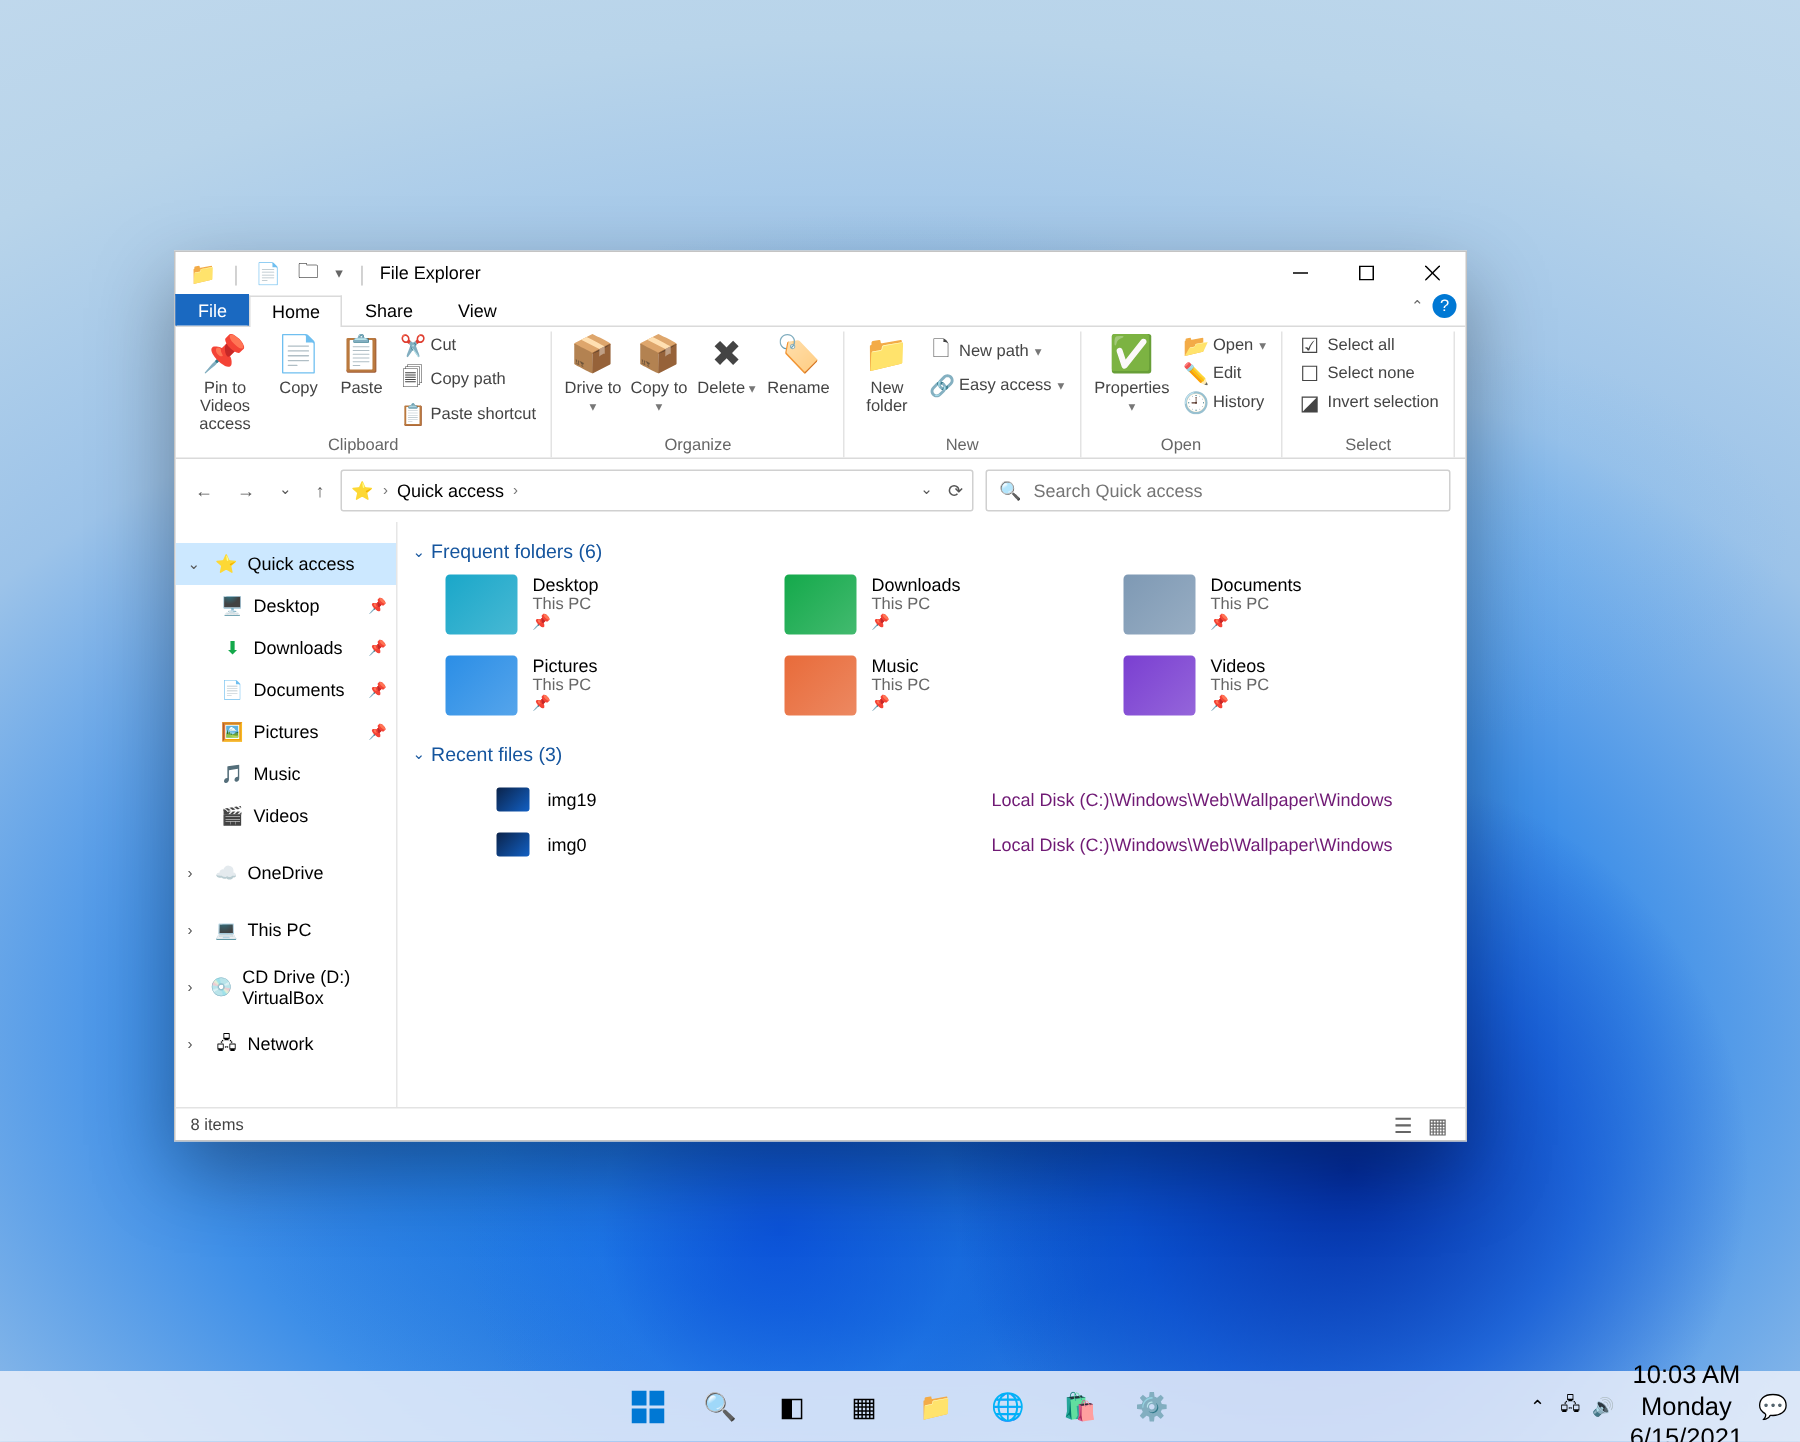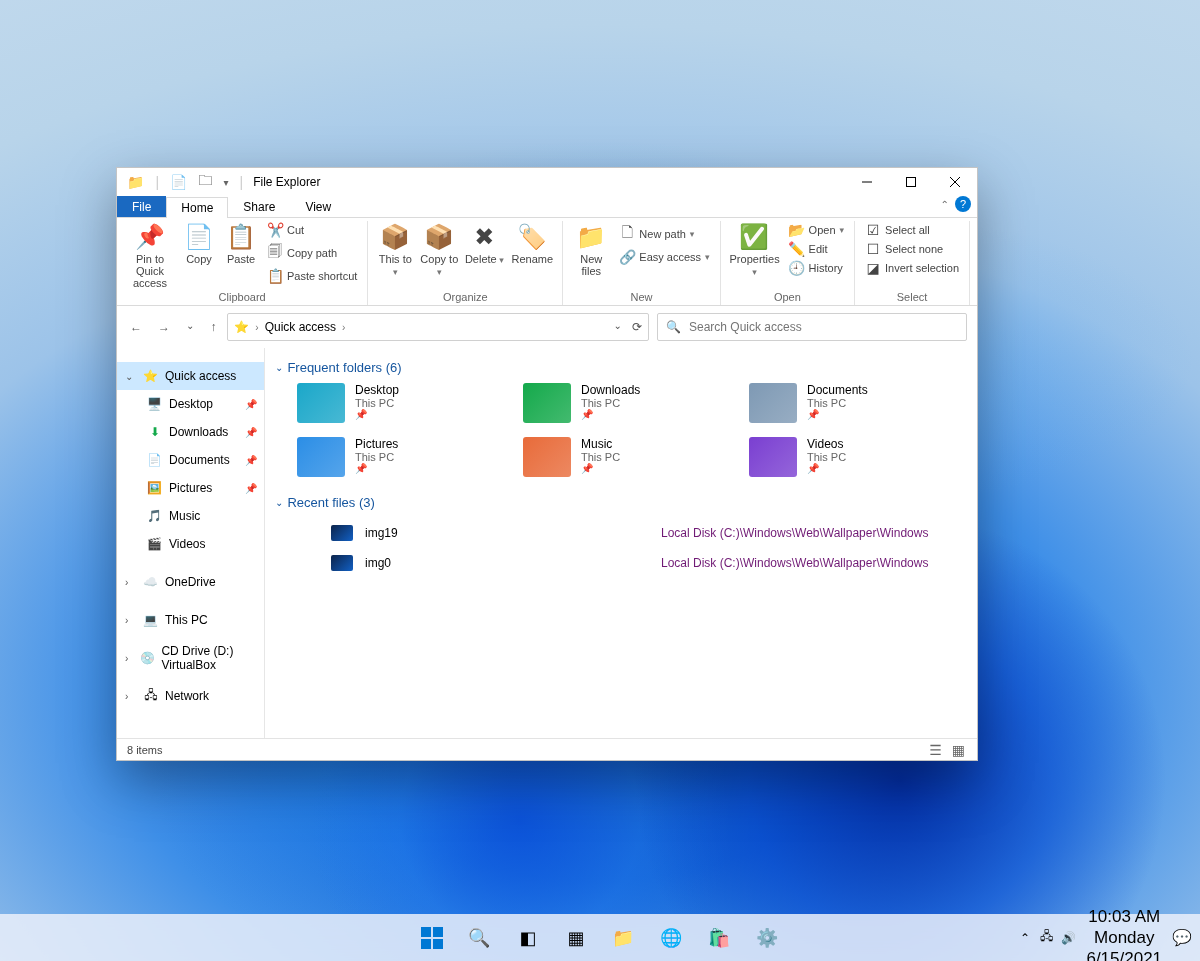--- a/index.html
+++ b/index.html
@@ -253,21 +253,21 @@
       <span class="help-badge">?</span>
     </div>
   </div>
 
   <div class="ribbon">
 
     <div class="rgroup">
       <div class="rgroup-body">
         <div class="rbtn-big">
           <span class="ico">📌</span>
-          <span>Pin to Quick access</span>
+          <span>Pin to Videos access</span>
         </div>
         <div class="rbtn-big" style="width:40px">
           <span class="ico">📄</span>
           <span>Copy</span>
         </div>
         <div class="rbtn-big" style="width:40px">
           <span class="ico">📋</span>
           <span>Paste</span>
         </div>
         <div class="rcol">
@@ -283,31 +283,31 @@
               <span class="ico">📋</span>
               <span>Paste shortcut</span>
             </div>
         </div>
       </div>
       <div class="rgroup-label">Clipboard</div>
     </div>
 
     <div class="rgroup">
       <div class="rgroup-body">
-        <div class="rbtn-big caret" style="width:42px"><span class="ico">📦</span><span>This to</span></div>
+        <div class="rbtn-big caret" style="width:42px"><span class="ico">📦</span><span>Drive to</span></div>
         <div class="rbtn-big caret" style="width:42px"><span class="ico">📦</span><span>Copy to</span></div>
         <div class="rbtn-big caret" style="width:44px"><span class="ico">✖</span><span>Delete</span></div>
         <div class="rbtn-big" style="width:48px"><span class="ico">🏷️</span><span>Rename</span></div>
       </div>
       <div class="rgroup-label">Organize</div>
     </div>
 
     <div class="rgroup">
       <div class="rgroup-body">
-        <div class="rbtn-big" style="width:44px"><span class="ico">📁</span><span>New files</span></div>
+        <div class="rbtn-big" style="width:44px"><span class="ico">📁</span><span>New folder</span></div>
         <div class="rcol">
           <div class="rbtn-small caret">
               <span class="ico">🗋</span>
               <span>New path</span>
             </div>
           <div class="rbtn-small caret">
               <span class="ico">🔗</span>
               <span>Easy access</span>
             </div>
         </div>

